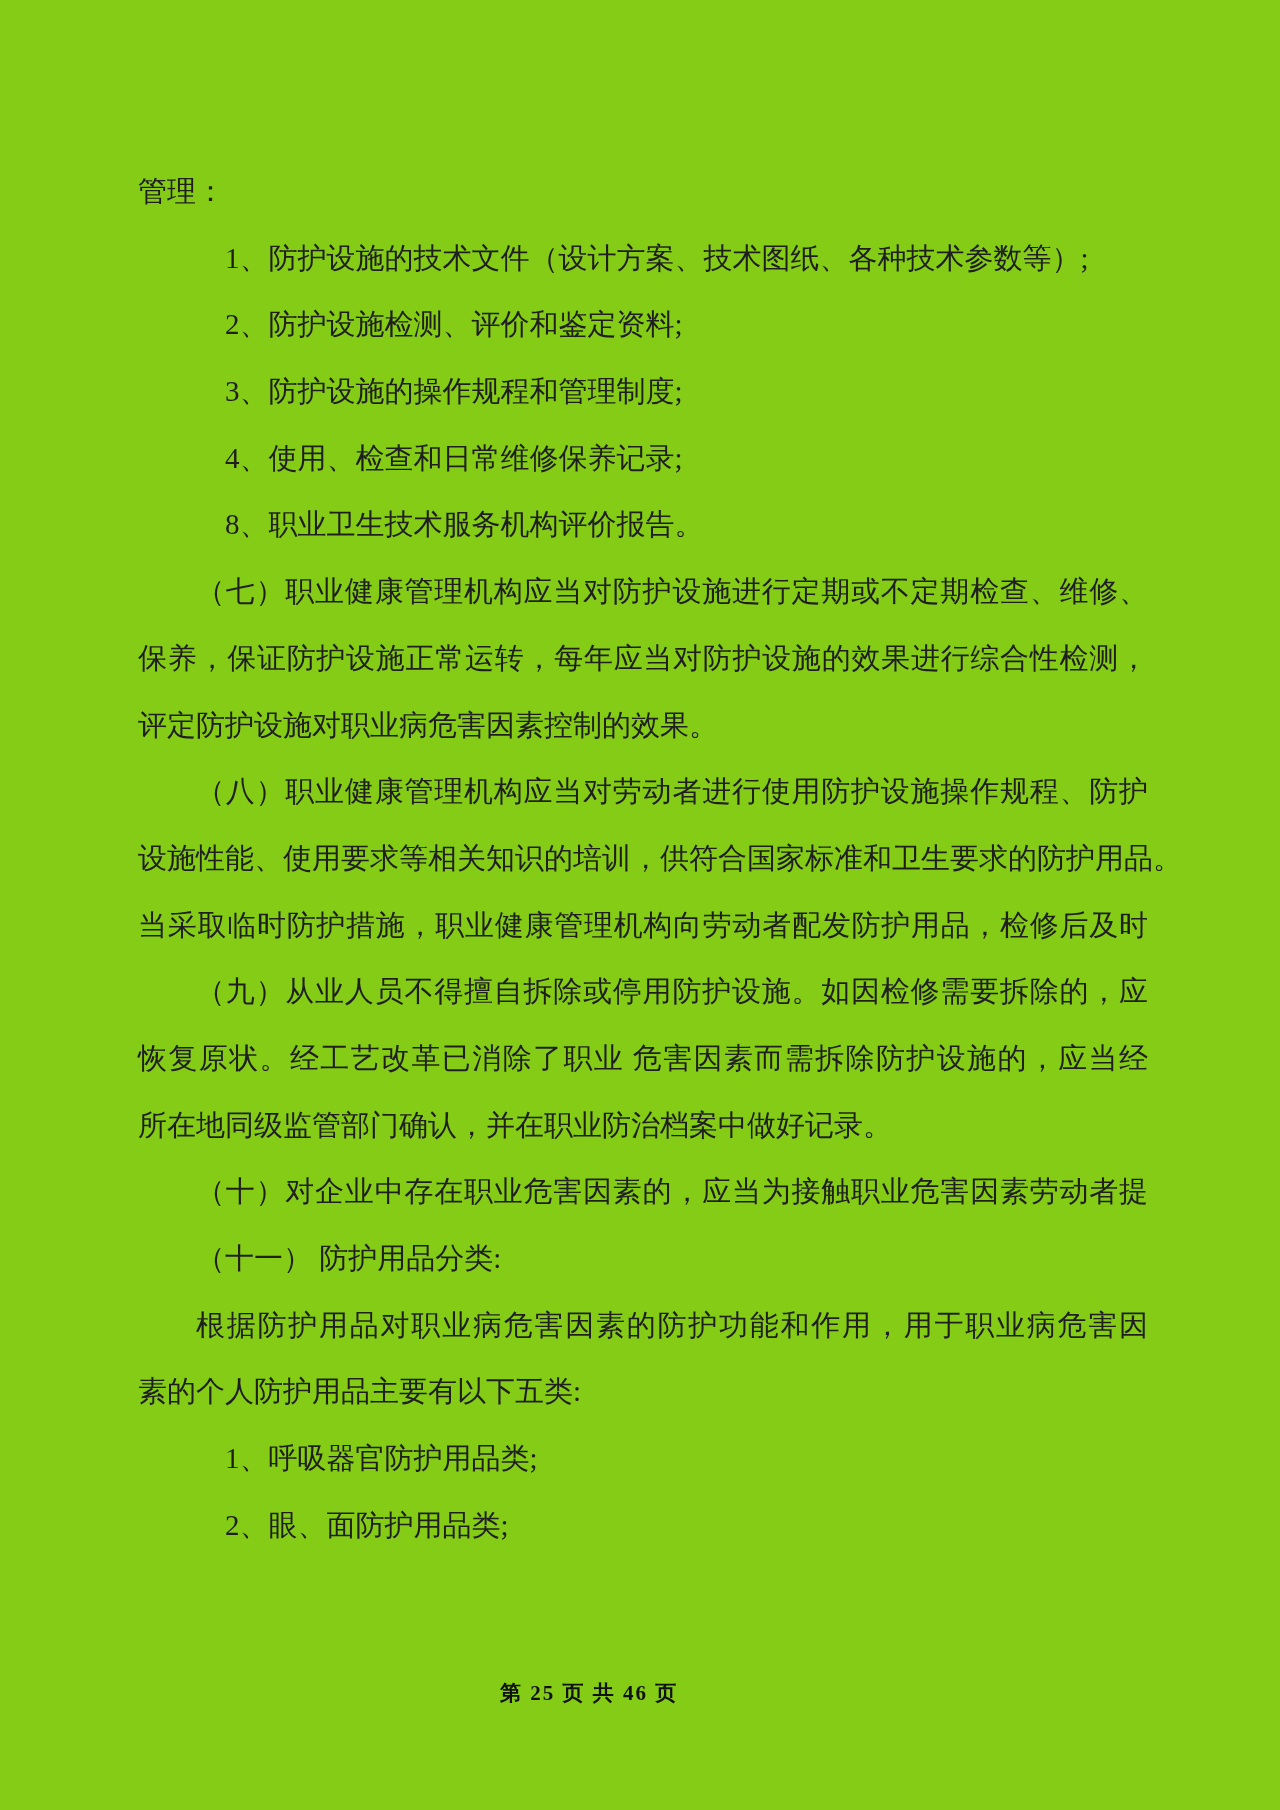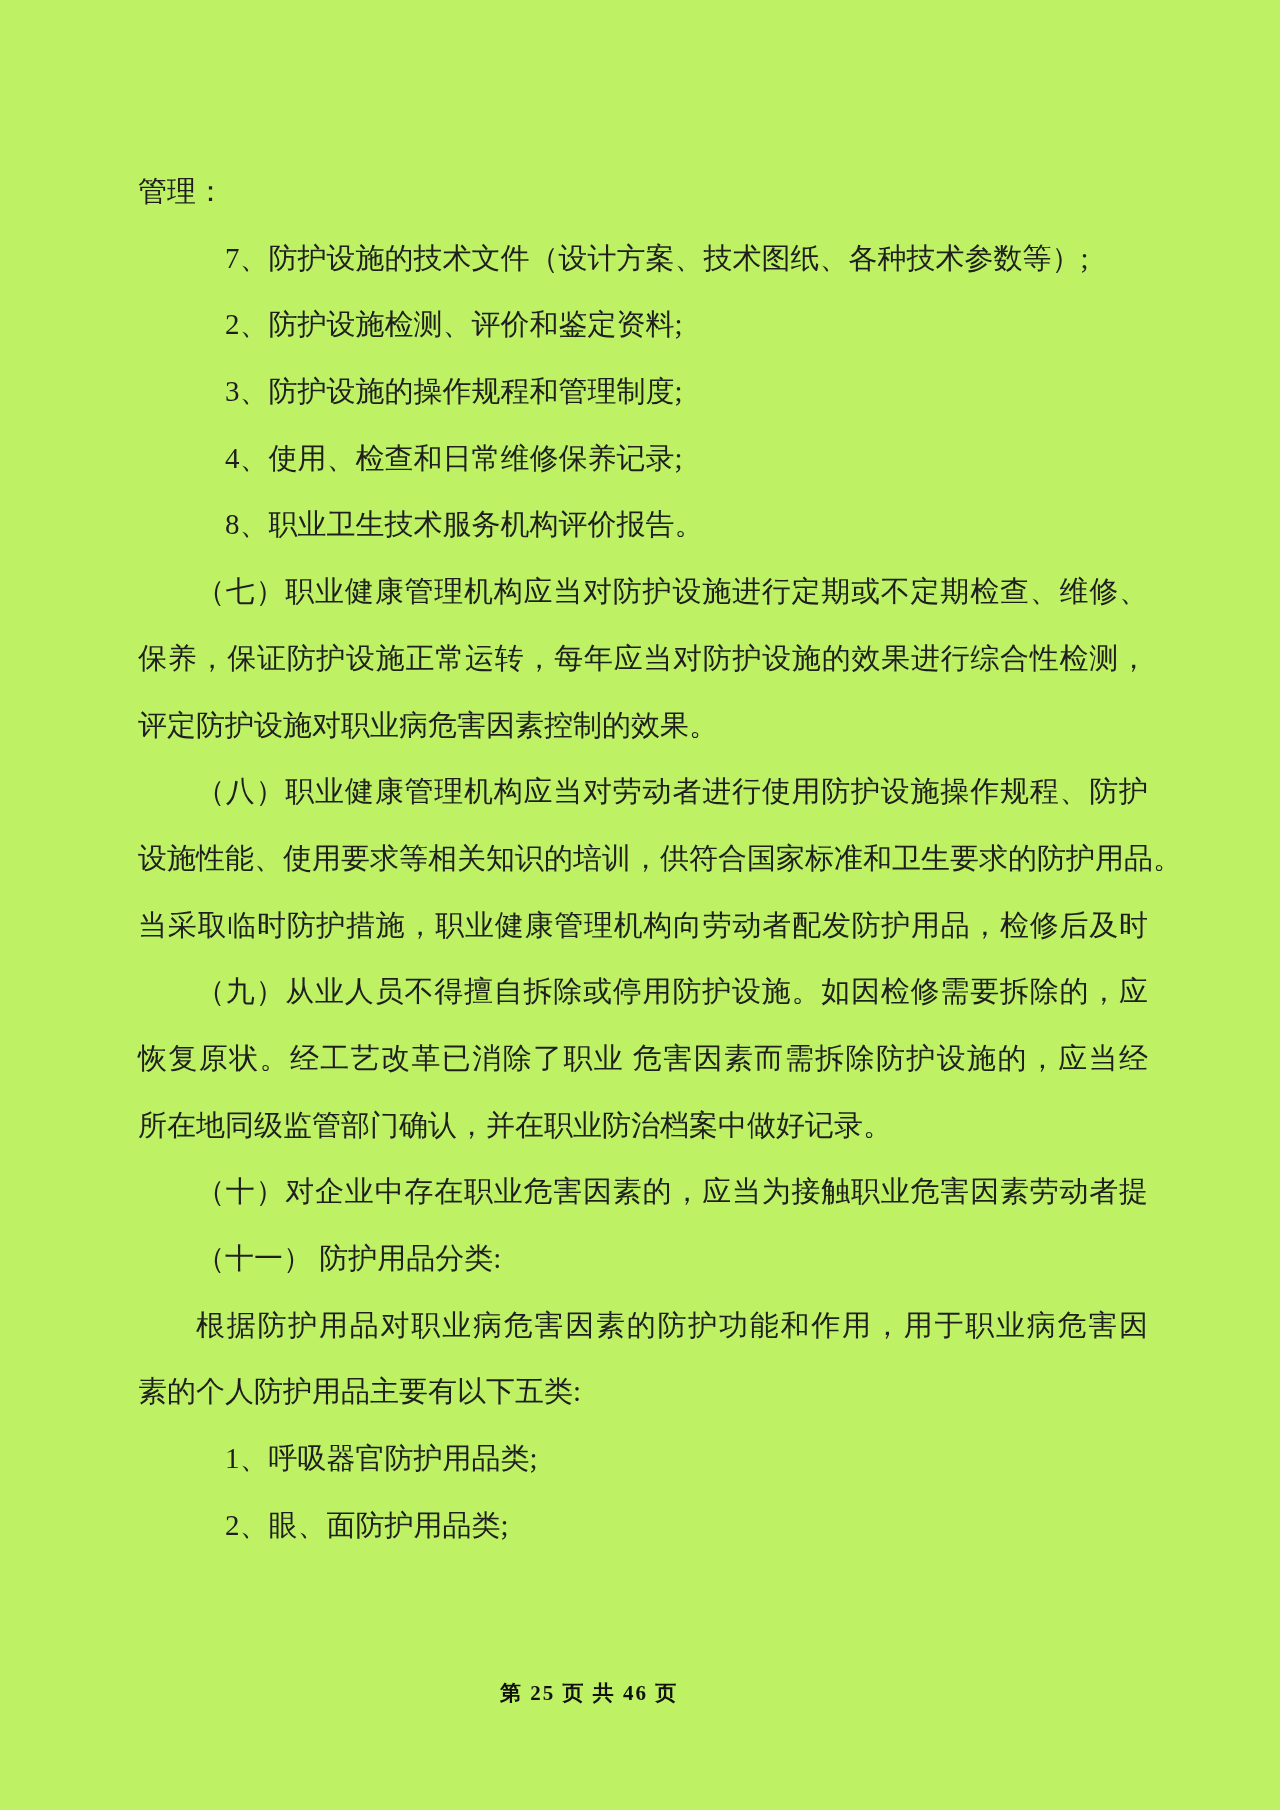--- a/index.html
+++ b/index.html
@@ -4,21 +4,21 @@
 <style>
   html, body {
     margin: 0;
     padding: 0;
     background: #e8e8e8;
   }
   .page {
     position: relative;
     width: 1280px;
     height: 1810px;
-    background: #bef264;
+    background: #84cc16;
     font-family: "Liberation Serif", "DejaVu Serif", serif;
     color: #1f1f1f;
     overflow: hidden;
   }
   .doc-body {
     position: absolute;
     left: 138px;
     top: 158px;
     width: 1010px;
   }
@@ -51,21 +51,21 @@
     letter-spacing: 2px;
     color: #111111;
   }
 </style>
 </head>
 <body>
 
 <div class="page">
   <div class="doc-body">
     <div class="line">管理：</div>
-    <div class="line i2">7、防护设施的技术文件（设计方案、技术图纸、各种技术参数等）;</div>
+    <div class="line i2">1、防护设施的技术文件（设计方案、技术图纸、各种技术参数等）;</div>
     <div class="line i2">2、防护设施检测、评价和鉴定资料;</div>
     <div class="line i2">3、防护设施的操作规程和管理制度;</div>
     <div class="line i2">4、使用、检查和日常维修保养记录;</div>
     <div class="line i2">8、职业卫生技术服务机构评价报告。</div>
     <div class="line i1 j">（七）职业健康管理机构应当对防护设施进行定期或不定期检查、维修、</div>
     <div class="line j">保养，保证防护设施正常运转，每年应当对防护设施的效果进行综合性检测，</div>
     <div class="line">评定防护设施对职业病危害因素控制的效果。</div>
     <div class="line i1 j">（八）职业健康管理机构应当对劳动者进行使用防护设施操作规程、防护</div>
     <div class="line">设施性能、使用要求等相关知识的培训，供符合国家标准和卫生要求的防护用品。</div>
     <div class="line j">当采取临时防护措施，职业健康管理机构向劳动者配发防护用品，检修后及时</div>

